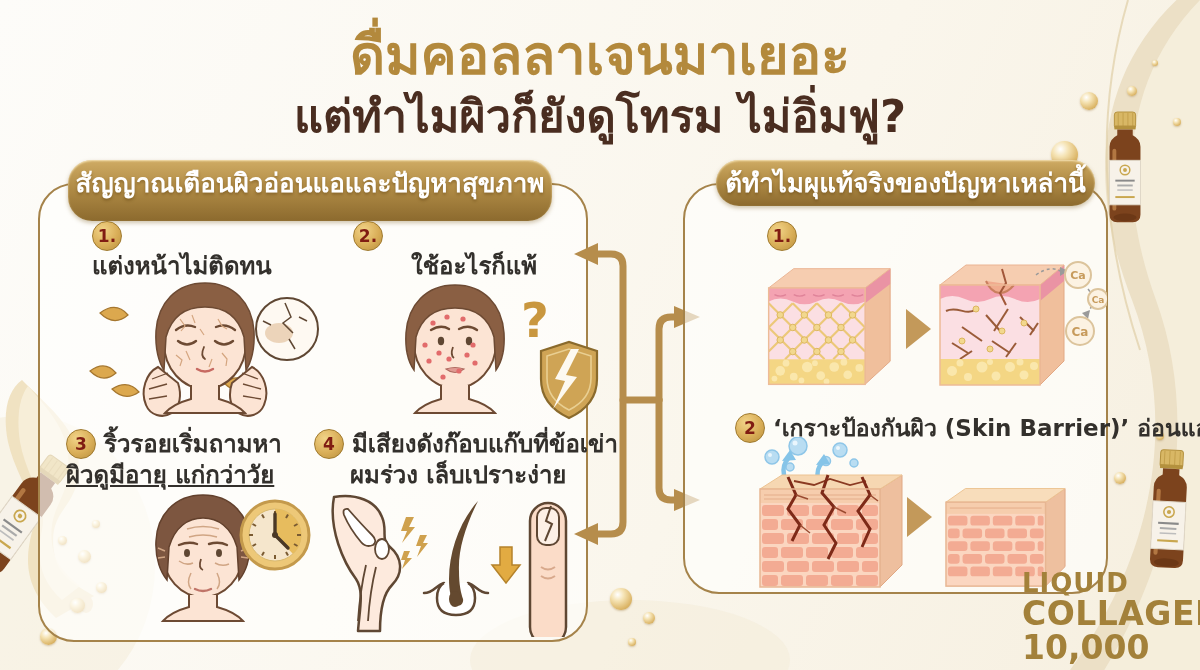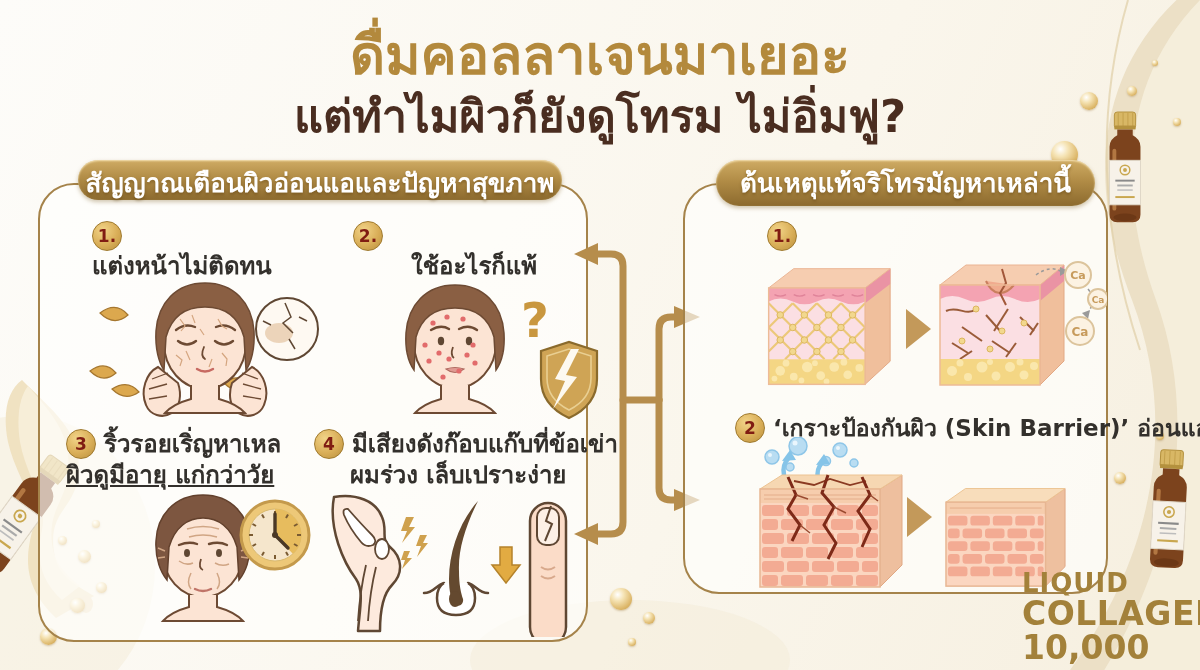--- a/index.html
+++ b/index.html
@@ -17,21 +17,21 @@
 
   
   .panel{border:2px solid #a5834a;border-radius:36px;background:rgba(255,255,254,.65);}
   .left-panel{left:38px;top:183px;width:546px;height:455px;}
   .right-panel{left:683px;top:183px;width:421px;height:407px;}
   .pill{position:absolute;border-radius:24px;
     background:linear-gradient(180deg,#cfab64 0%,#b18c46 45%,#8c6a2e 100%);
     box-shadow:0 2px 4px rgba(120,90,30,.35), inset 0 1px 2px rgba(255,240,200,.8);
     color:#ffffff;font-weight:800;font-size:26px;text-align:center;line-height:46px;
     text-shadow:0 2px 3px rgba(90,60,10,.45);white-space:nowrap;}
-  .pill-left{left:38px;top:-25px;width:484px;height:40px;}
+  .pill-left{left:28px;top:-25px;width:484px;height:61px;}
   .pill-right{left:31px;top:-25px;width:379px;height:46px;}
 
   
   .num-badge{display:inline-block;width:28px;height:28px;border-radius:50%;
     background:radial-gradient(circle at 35% 30%,#f2d488 0%,#d9ae58 55%,#b98f3c 100%);
     border:1px solid #a07a2e;color:#801c12;font-weight:800;font-size:17px;
     text-align:center;line-height:28px;vertical-align:top;}
   .item{position:absolute;color:#33302c;font-weight:700;font-size:24px;line-height:31px;white-space:nowrap;}
   .item .l1{margin-left:8px;}
   .item .l2{display:block;}
@@ -228,21 +228,21 @@
       <g>
         <path d="M186,78 L214,69 L242,78 V106 Q242,132 214,145 Q186,132 186,106 Z" fill="#cfa455" stroke="#8a6a2c" stroke-width="2.2"></path>
         <path d="M192,83 L214,76 L236,83 V105 Q236,126 214,137 Q192,126 192,105 Z" fill="none" stroke="#e9cf92" stroke-width="1.6"></path>
         <polygon points="216,76 200,106 210,108 198,136 222,104 211,102 224,76" fill="#fdf9f0"></polygon>
       </g>
     </svg>
 
     <div class="item" style="left:26px;top:244px;">
       <div class="row">
         <span class="num-badge">3</span>
-        <span class="l1">ริ้วรอยเริ่ญหาเหล</span>
+        <span class="l1">ริ้วรอยเริ่มถามหา</span>
       </div>
       <span class="l2" style="text-decoration:underline;">ผิวดูมีอายุ แก่กว่าวัย</span>
     </div>
 
     <svg class="abs" style="left:55px;top:302px;" width="220" height="152" viewBox="0 0 220 152">
       <ellipse cx="108" cy="66" rx="40" ry="44" fill="#fce4d4" stroke="#6d4a33" stroke-width="2"></ellipse>
       <path d="M108,8 C80,8 62,28 61,54 C60,72 66,86 72,93 L74,60 C80,40 93,31 108,31 C123,31 136,40 142,60 L144,93 C150,86 156,72 155,54 C154,28 136,8 108,8 Z" fill="#7d5640" stroke="#62402c" stroke-width="1.5"></path>
       <g stroke="#d0a584" stroke-width="1.5" fill="none">
         <path d="M92,42 q16,-5 32,0"></path>
           <path d="M94,50 q14,-4 28,0"></path>
@@ -330,21 +330,21 @@
     </g>
     <g fill="#b68d4c">
       <polygon points="32,3 8,14 32,25"></polygon>
       <polygon points="32,283 8,294 32,305"></polygon>
       <polygon points="108,66 134,77 108,88"></polygon>
       <polygon points="108,249 134,260 108,271"></polygon>
     </g>
   </svg>
 
   <section class="abs panel right-panel">
-    <div class="pill pill-right">ต้นเหตุแท้จริโทรมัญหาเหล่านี้</div>
+    <div class="pill pill-right">ต้ทำไมผุแท้จริงของปัญหาเหล่านี้</div>
 
     <div class="item" style="left:82px;top:36px;">
       <div class="row">
         <span class="num-badge">1.</span>
       </div>
     </div>
 
     <svg class="abs" style="left:72px;top:74px;" width="140" height="135" viewBox="0 0 145 140">
       <polygon points="112,30 138,10 138,106 112,130" fill="#f0bf9c" stroke="#e2a884"></polygon>
       <polygon points="112,30 138,10 138,26 112,46" fill="#ea93a4"></polygon>

